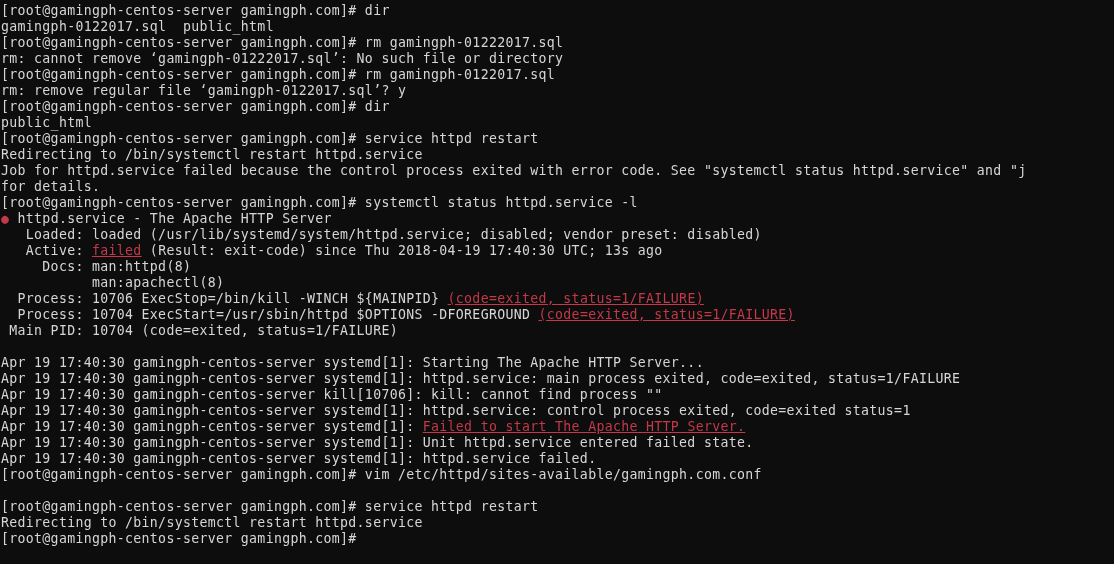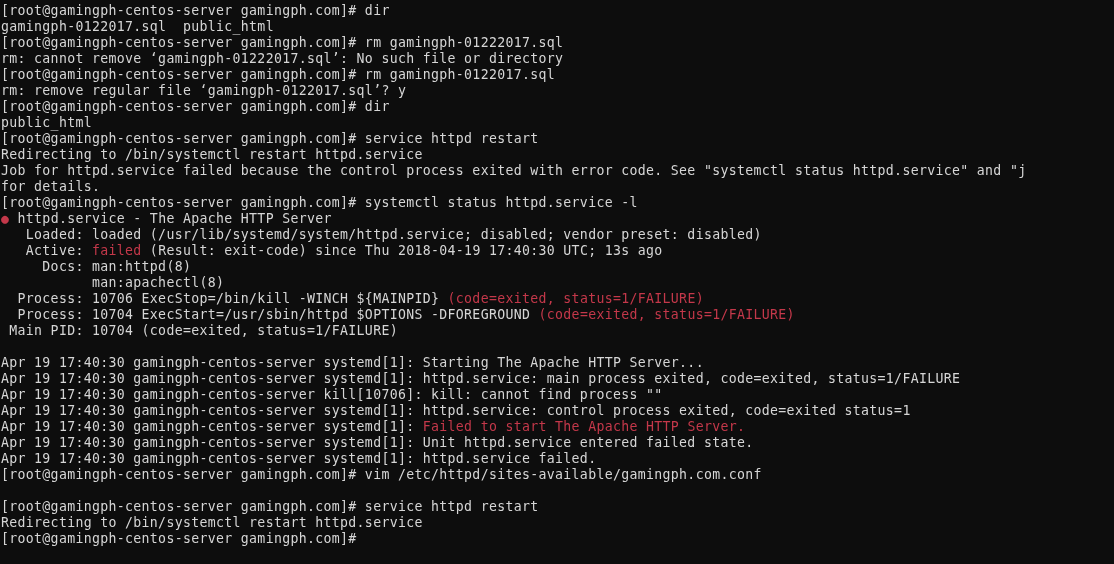--- a/index.html
+++ b/index.html
@@ -27,20 +27,21 @@
     white-space: pre;
     overflow: hidden;
   }
   .line {
     height: 16px;
     white-space: pre;
     overflow: hidden;
   }
   .red {
     color: #c4384a;
+    text-decoration: underline;
   }
   .bullet {
     color: #c4384a;
   }
 </style>
 </head>
 <body>
 
 <div id="terminal" style="background: rgb(13, 13, 13); color: rgb(214, 214, 214);"><div class="line"><span>[root@gamingph-centos-server gamingph.com]# dir</span></div><div class="line"><span>gamingph-0122017.sql  public_html</span></div><div class="line"><span>[root@gamingph-centos-server gamingph.com]# rm gamingph-01222017.sql</span></div><div class="line"><span>rm: cannot remove ‘gamingph-01222017.sql’: No such file or directory</span></div><div class="line"><span>[root@gamingph-centos-server gamingph.com]# rm gamingph-0122017.sql</span></div><div class="line"><span>rm: remove regular file ‘gamingph-0122017.sql’? y</span></div><div class="line"><span>[root@gamingph-centos-server gamingph.com]# dir</span></div><div class="line"><span>public_html</span></div><div class="line"><span>[root@gamingph-centos-server gamingph.com]# service httpd restart</span></div><div class="line"><span>Redirecting to /bin/systemctl restart httpd.service</span></div><div class="line"><span>Job for httpd.service failed because the control process exited with error code. See "systemctl status httpd.service" and "journalctl -xe"</span></div><div class="line"><span>for details.</span></div><div class="line"><span>[root@gamingph-centos-server gamingph.com]# systemctl status httpd.service -l</span></div><div class="line"><span class="bullet" style="color: rgb(196, 56, 74);">●</span><span> httpd.service - The Apache HTTP Server</span></div><div class="line"><span>   Loaded: loaded (/usr/lib/systemd/system/httpd.service; disabled; vendor preset: disabled)</span></div><div class="line"><span>   Active: </span><span class="red" style="color: rgb(196, 56, 74);">failed</span><span> (Result: exit-code) since Thu 2018-04-19 17:40:30 UTC; 13s ago</span></div><div class="line"><span>     Docs: man:httpd(8)</span></div><div class="line"><span>           man:apachectl(8)</span></div><div class="line"><span>  Process: 10706 ExecStop=/bin/kill -WINCH ${MAINPID} </span><span class="red" style="color: rgb(196, 56, 74);">(code=exited, status=1/FAILURE)</span></div><div class="line"><span>  Process: 10704 ExecStart=/usr/sbin/httpd $OPTIONS -DFOREGROUND </span><span class="red" style="color: rgb(196, 56, 74);">(code=exited, status=1/FAILURE)</span></div><div class="line"><span> Main PID: 10704 (code=exited, status=1/FAILURE)</span></div><div class="line">&nbsp;</div><div class="line"><span>Apr 19 17:40:30 gamingph-centos-server systemd[1]: Starting The Apache HTTP Server...</span></div><div class="line"><span>Apr 19 17:40:30 gamingph-centos-server systemd[1]: httpd.service: main process exited, code=exited, status=1/FAILURE</span></div><div class="line"><span>Apr 19 17:40:30 gamingph-centos-server kill[10706]: kill: cannot find process ""</span></div><div class="line"><span>Apr 19 17:40:30 gamingph-centos-server systemd[1]: httpd.service: control process exited, code=exited status=1</span></div><div class="line"><span>Apr 19 17:40:30 gamingph-centos-server systemd[1]: </span><span class="red" style="color: rgb(196, 56, 74);">Failed to start The Apache HTTP Server.</span></div><div class="line"><span>Apr 19 17:40:30 gamingph-centos-server systemd[1]: Unit httpd.service entered failed state.</span></div><div class="line"><span>Apr 19 17:40:30 gamingph-centos-server systemd[1]: httpd.service failed.</span></div><div class="line"><span>[root@gamingph-centos-server gamingph.com]# vim /etc/httpd/sites-available/gamingph.com.conf</span></div><div class="line">&nbsp;</div><div class="line"><span>[root@gamingph-centos-server gamingph.com]# service httpd restart</span></div><div class="line"><span>Redirecting to /bin/systemctl restart httpd.service</span></div><div class="line"><span>[root@gamingph-centos-server gamingph.com]#</span></div></div>
 

